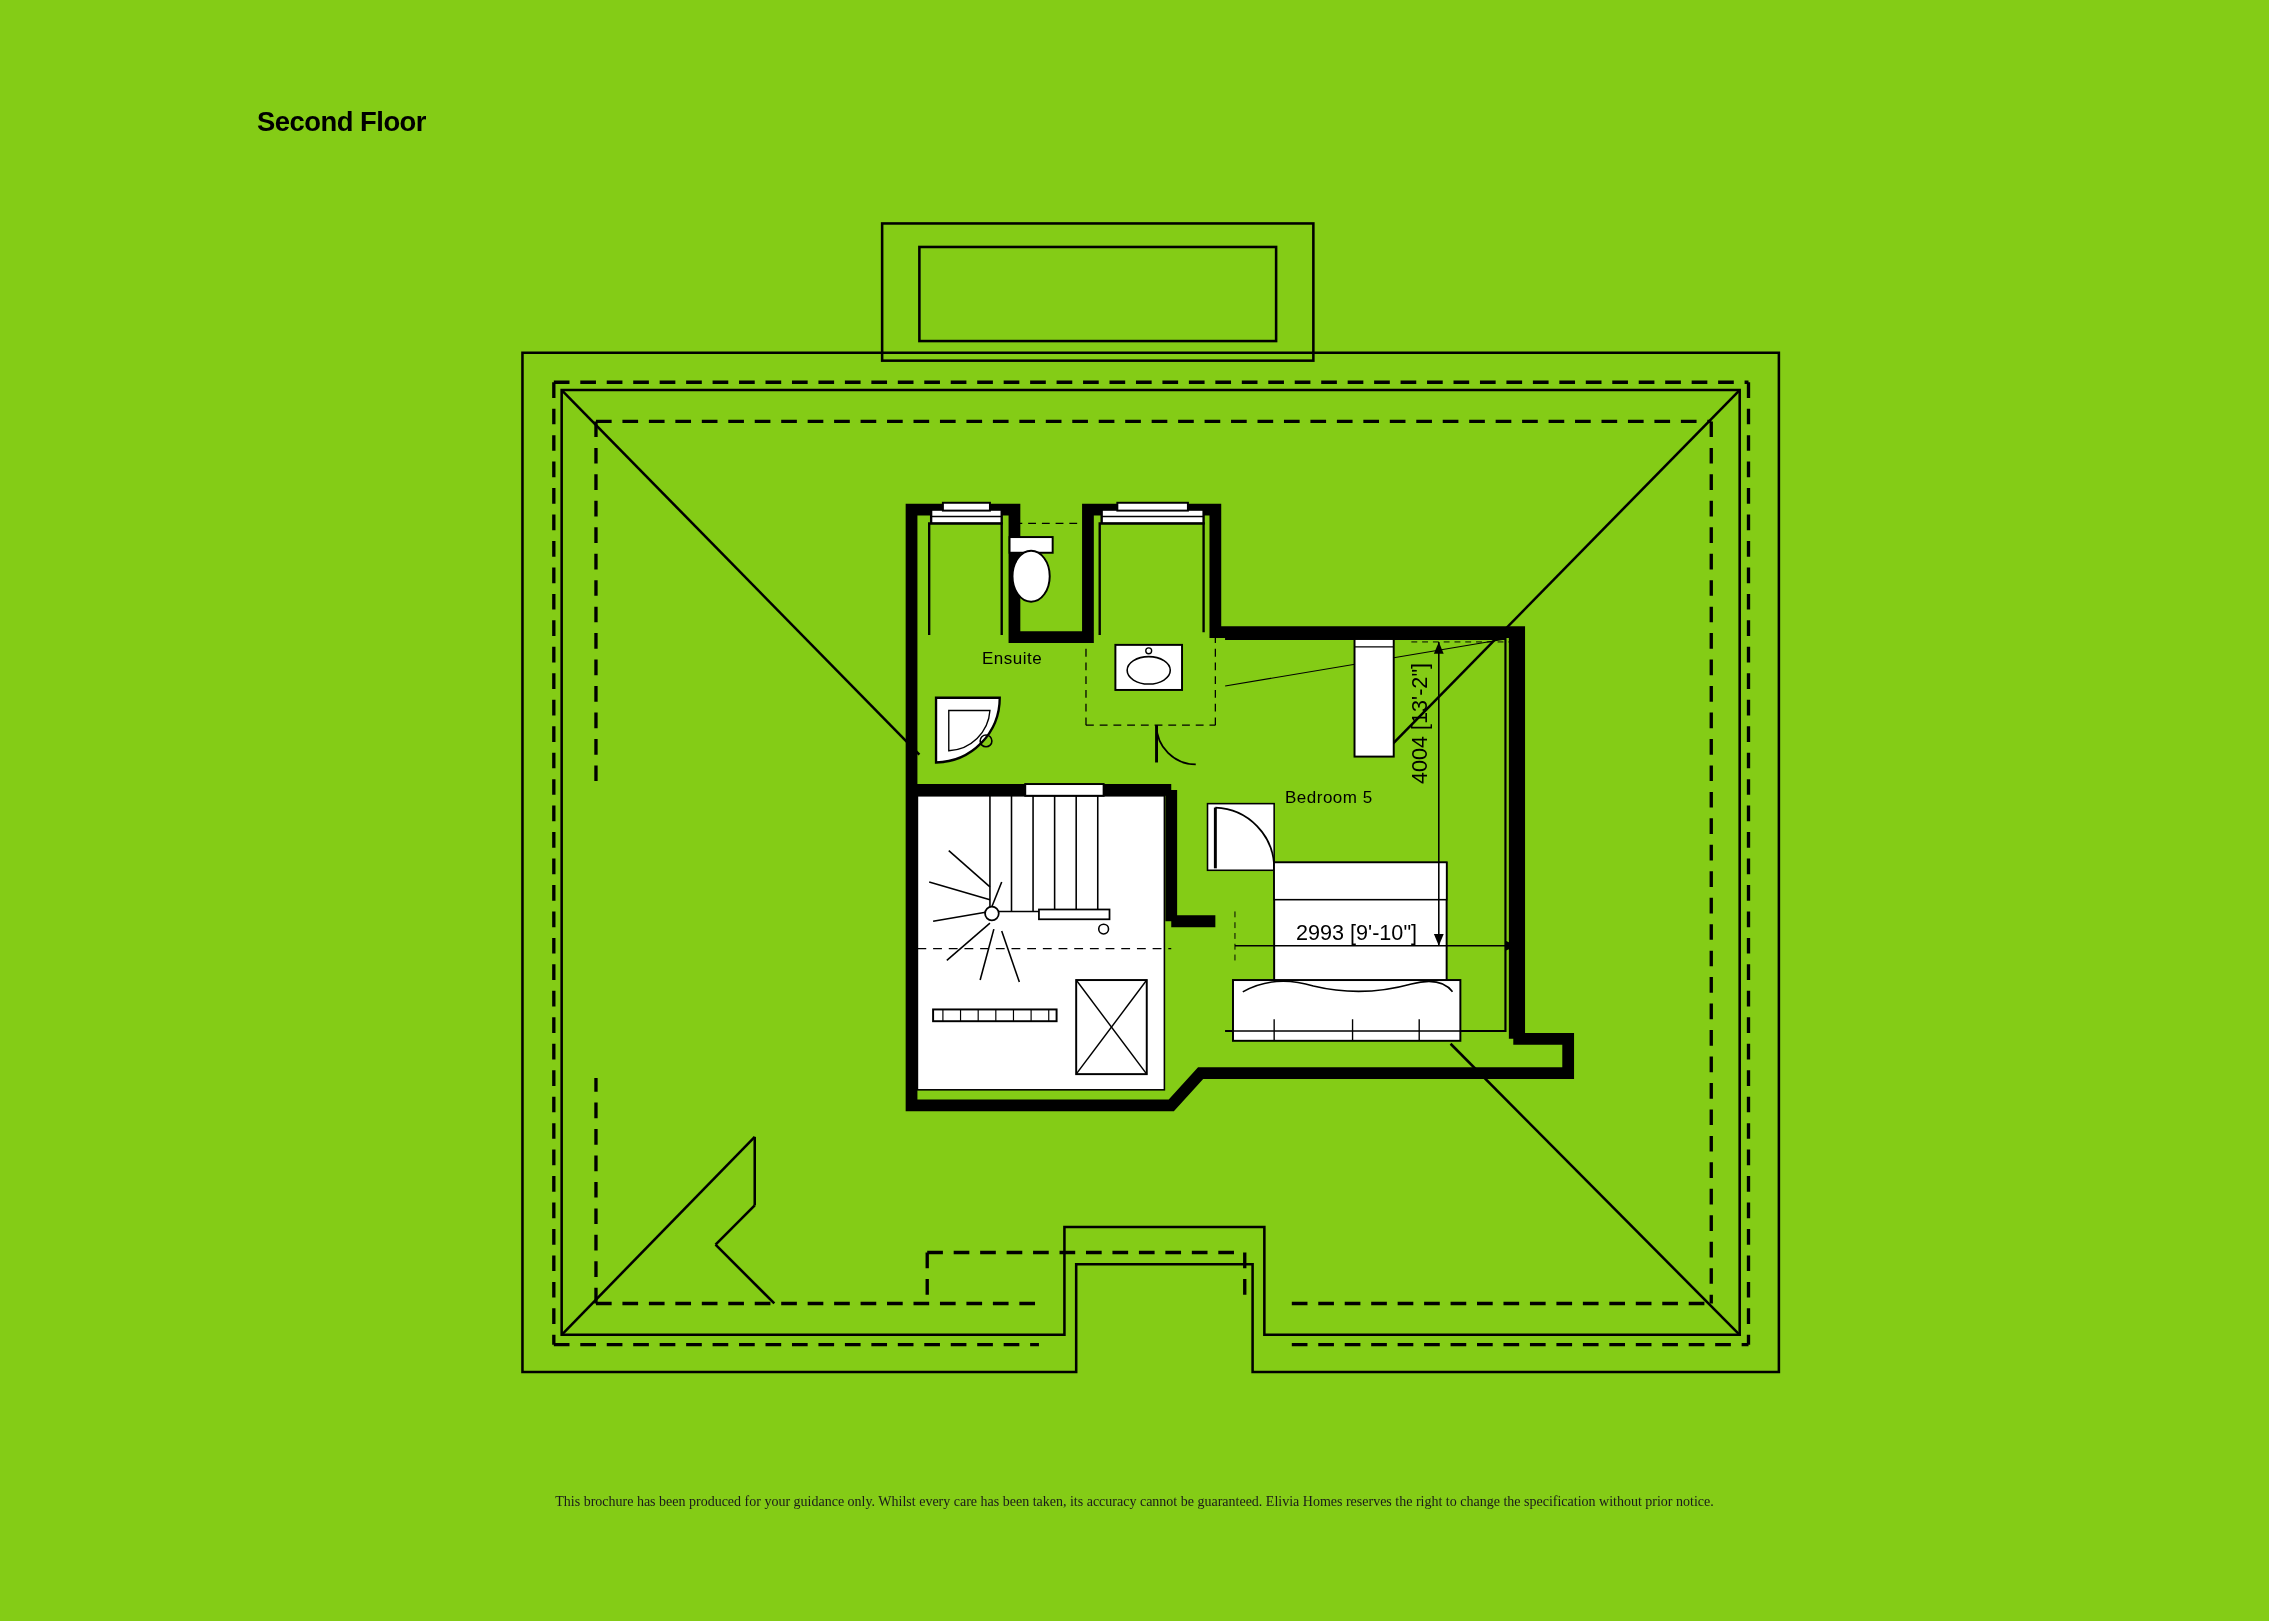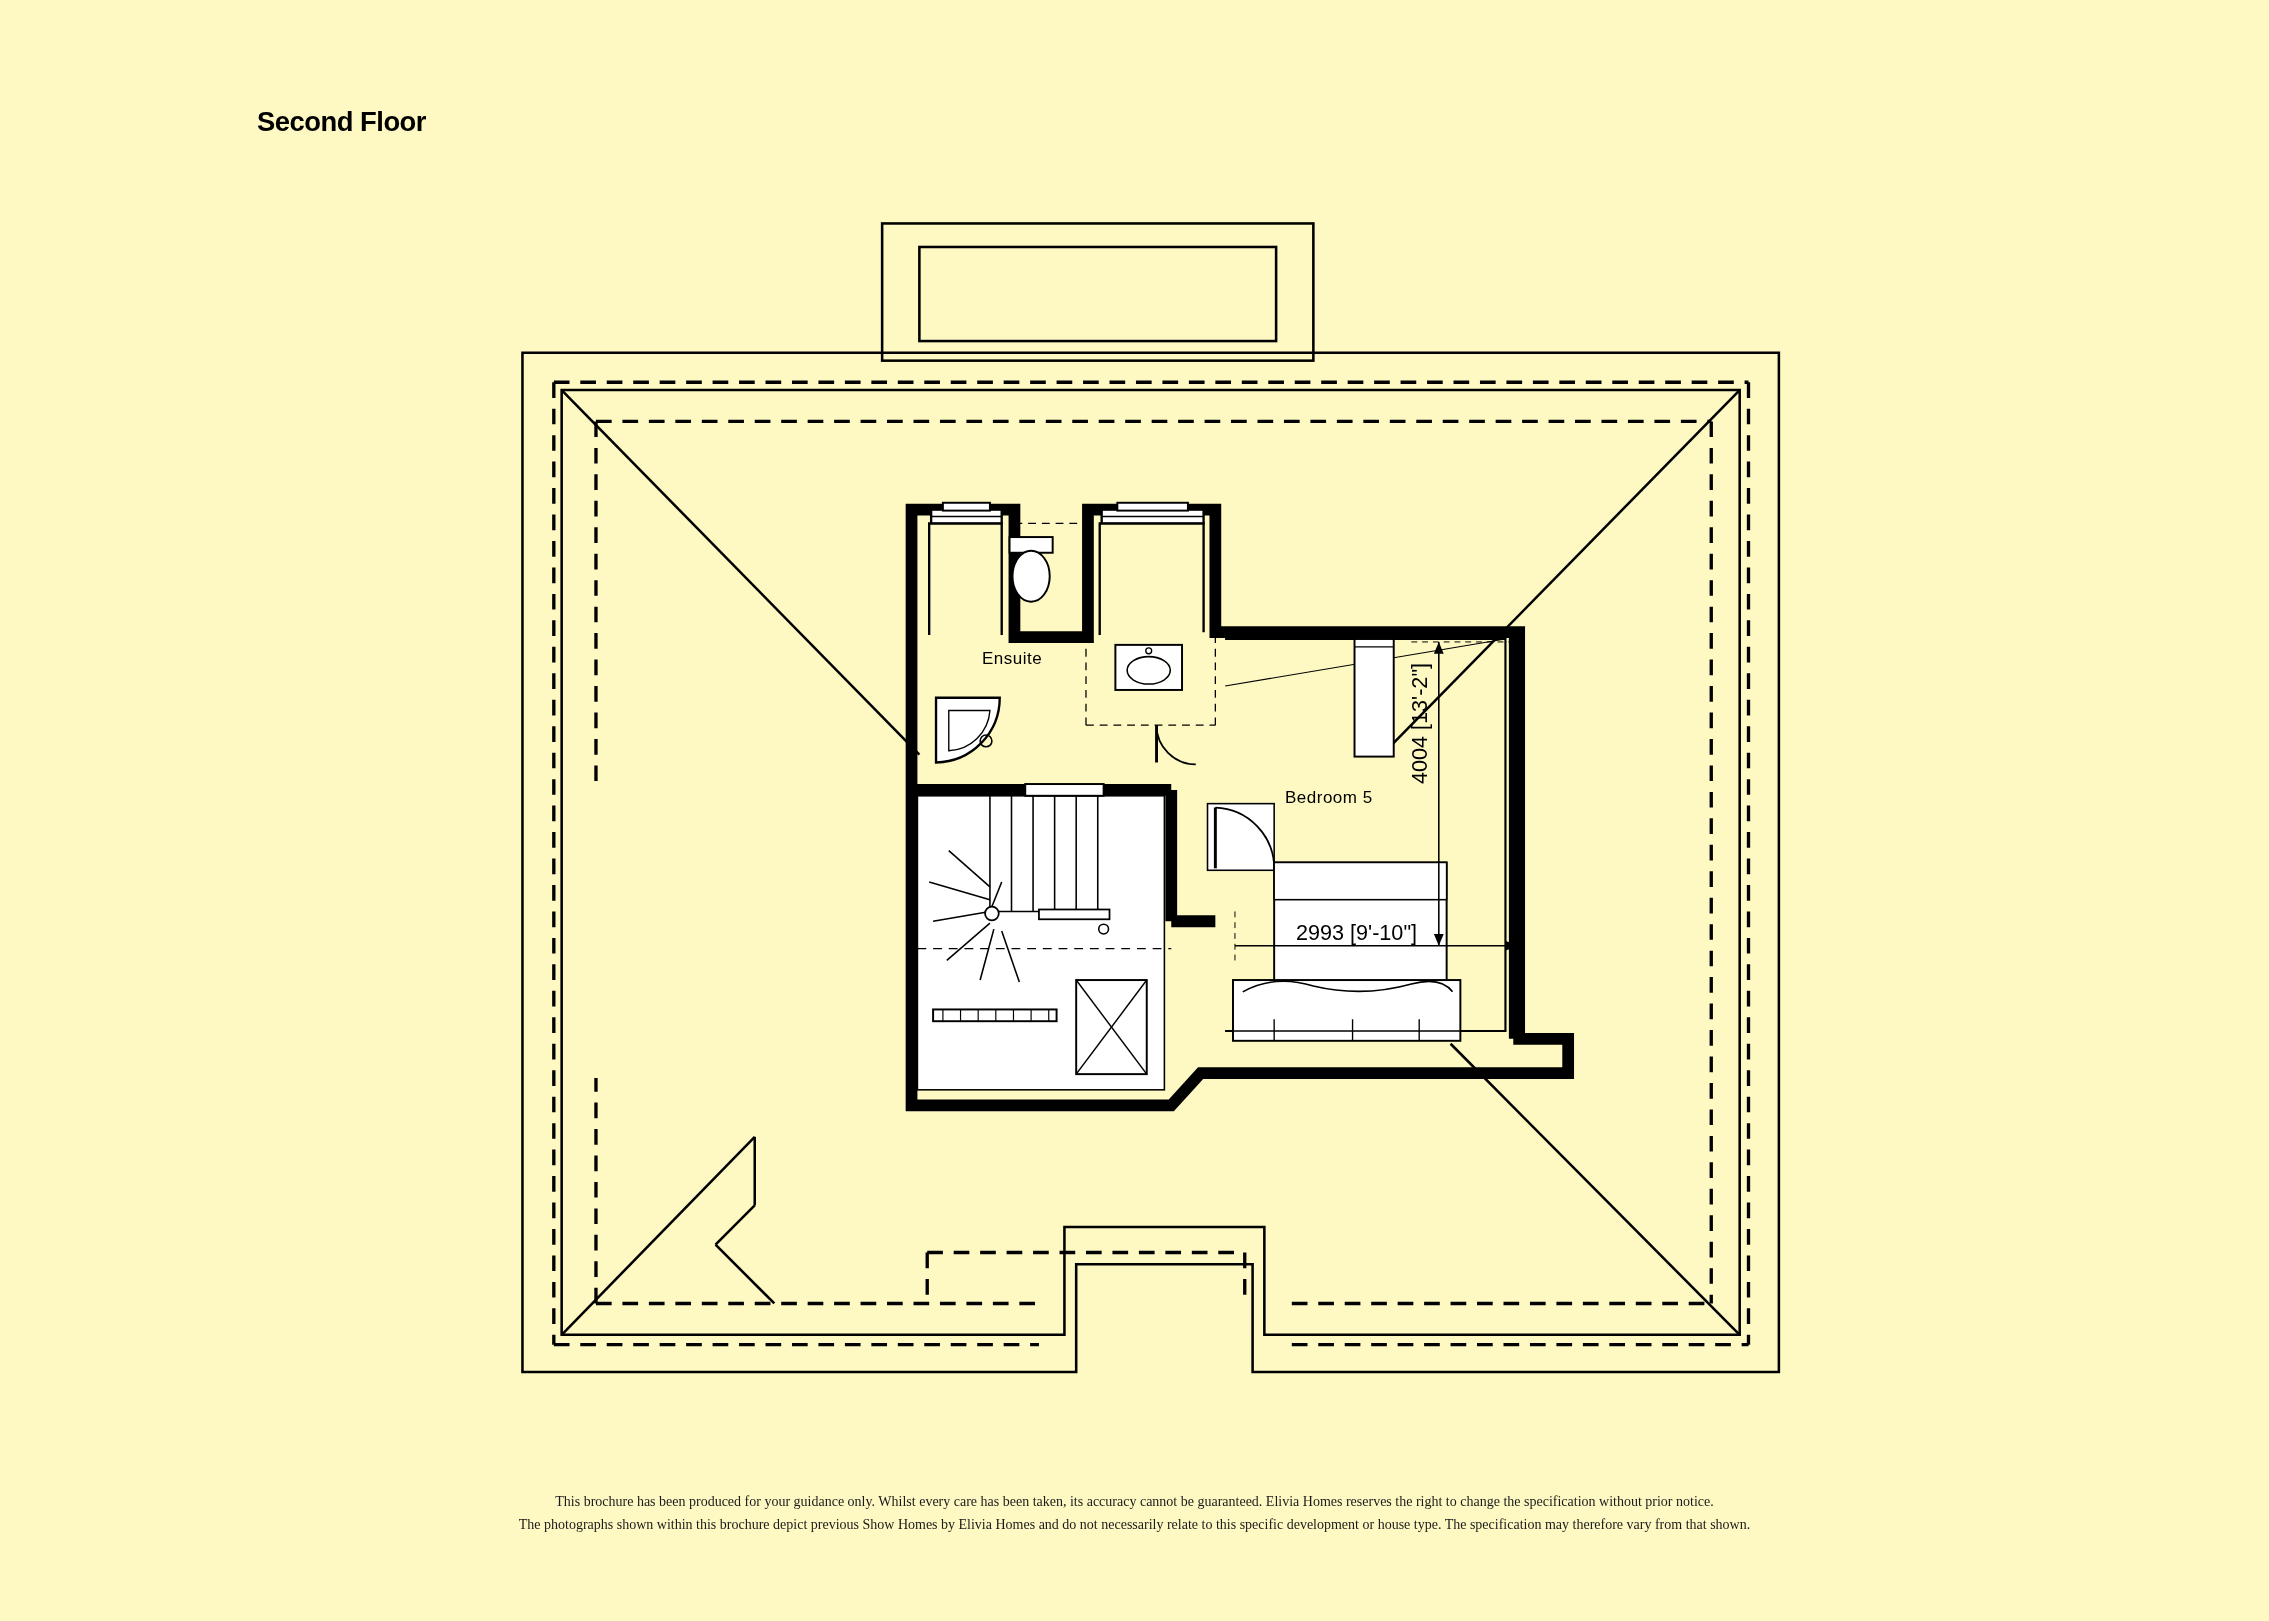--- a/index.html
+++ b/index.html
@@ -10,21 +10,21 @@
   body {
     width: 2269px;
     height: 1621px;
     font-family: "Liberation Sans", sans-serif;
     position: relative;
     overflow: hidden;
   }
   .page {
     position: absolute;
     inset: 0;
-    background: #fef9c3;
+    background: #84cc16;
     padding-left: 12px;
   }
   
   .plan-title {
     position: absolute;
     left: 257px;
     top: 106px;
     font-family: "Liberation Sans", sans-serif;
     font-weight: bold;
     font-size: 27.4px;
@@ -283,17 +283,16 @@
   </div>
 
   <div class="room-label label-ensuite">Ensuite</div>
   <div class="room-label label-bedroom5">Bedroom  5</div>
 
   <div class="dim-label dim-h">2993 [9'-10"]</div>
   <div class="dim-label dim-v">4004 [13'-2"]</div>
 
   <div class="footer">
     <div>This brochure has been produced for your guidance only. Whilst every care has been taken, its accuracy cannot be guaranteed. Elivia Homes reserves the right to change the specification without prior notice.</div>
-    <div>The photographs shown within this brochure depict previous Show Homes by Elivia Homes and do not necessarily relate to this specific development or house type. The specification may therefore vary from that shown.</div>
   </div>
 
 </div>
 
 
 </body></html>

